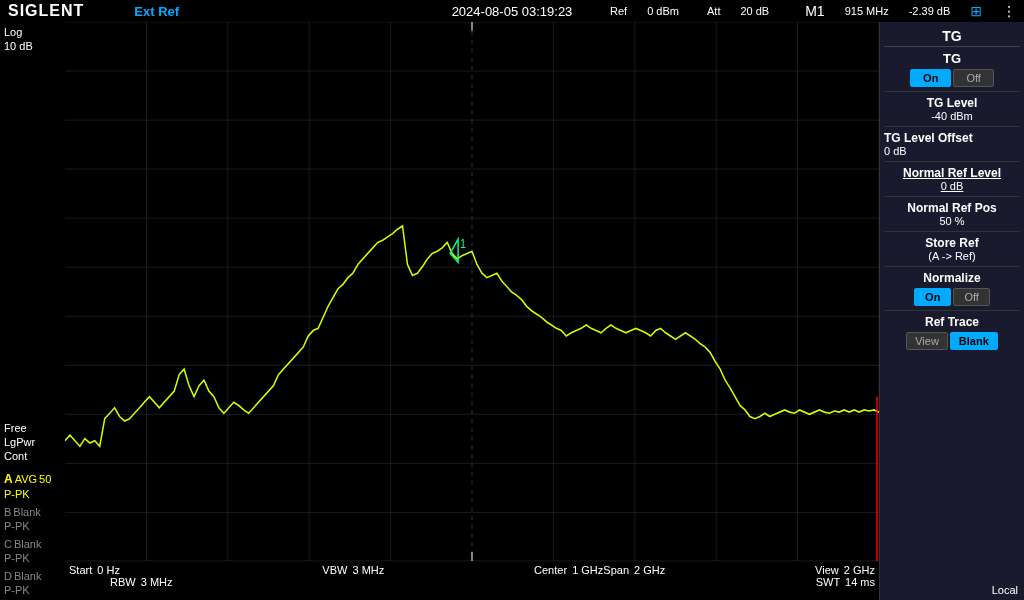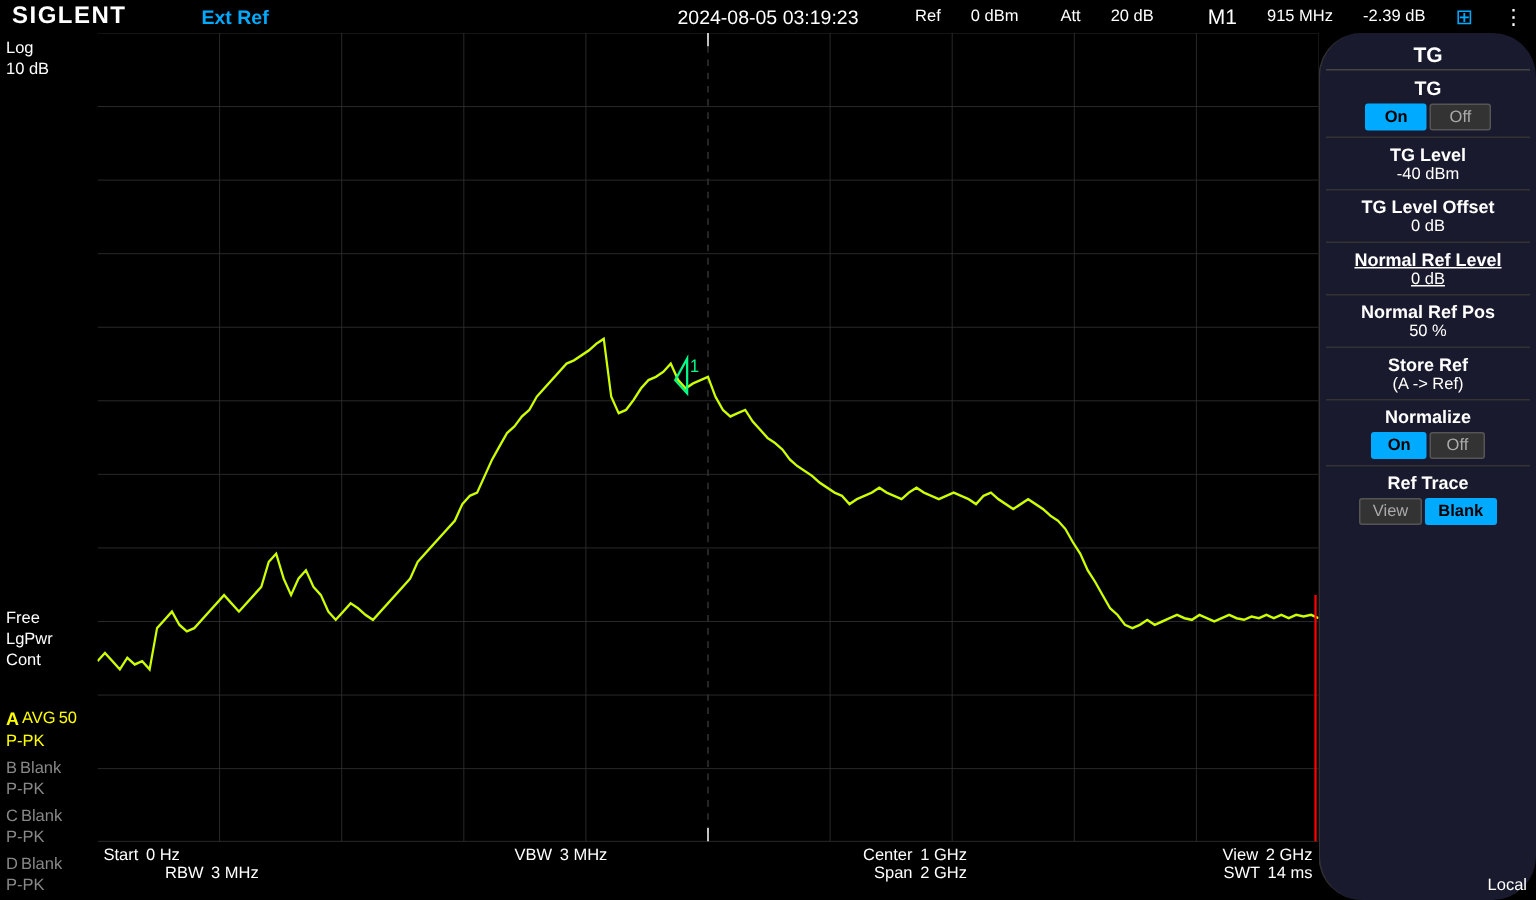--- a/index.html
+++ b/index.html
@@ -48,21 +48,20 @@
       flex-direction: column;
       position: relative;
     }
     #right-panel {
       width: 145px;
       background: #1a1a2e;
       border-left: 1px solid #333;
       display: flex;
       flex-direction: column;
       padding: 4px;
-      border-radius: 29px;
     }
   </style>
 </head>
 <body>
 
 <div id="header" style="position:relative; display:flex; align-items:center; height:22px; background:#000; padding:0 8px;">
   <span id="siglent-logo" style="color:#fff; font-size:16px; font-weight:bold; letter-spacing:1px;">SIGLENT</span>
   <span style="color:#00aaff; font-size:13px; font-weight:bold; margin-left:30px;">Ext Ref</span>
   <span style="position:absolute; left:50%; transform:translateX(-50%); color:#fff; font-size:13px;">2024-08-05 03:19:23</span>
   <div style="margin-left:auto; display:flex; align-items:center; gap:20px;">
@@ -79,21 +78,21 @@
 </div>
 
 <div id="main-area" style="display:flex; flex:1; overflow:hidden;">
 
   <div id="left-labels" style="width:65px; display:flex; flex-direction:column; padding:4px 4px; font-size:11px; color:#fff; background:#000;">
     <div style="color:#fff;">Log</div>
     <div style="color:#fff; margin-bottom:4px;">10 dB</div>
     <div style="flex:1;"></div>
     <div style="color:#fff;">Free</div>
     <div style="color:#fff;">LgPwr</div>
-    <div style="color:#fff; margin-bottom:24px;">Cont</div>
+    <div style="color:#fff; margin-bottom:8px;">Cont</div>
     <div style="display:flex; align-items:center; gap:2px; margin-bottom:0px;">
       <span style="color:#ffff00; font-weight:bold; font-size:12px;">A</span>
       <span style="color:#ffff00; font-size:11px;">AVG</span>
       <span style="color:#ffff00; font-size:11px;">50</span>
     </div>
     <div style="color:#ffff00; font-size:11px; margin-bottom:4px;">P-PK</div>
     <div style="display:flex; align-items:center; gap:2px;">
       <span style="color:#888; font-size:11px;">B</span>
       <span style="color:#888; font-size:11px;">Blank</span>
     </div>
@@ -340,21 +339,21 @@
           <span style="color:#fff;padding-left:41px;">RBW</span>
           <span style="color:#fff; margin-left:2px;">3 MHz</span>
         </div>
       </div>
       <div style="display:flex; flex-direction:column; align-items:center;">
         <div>
           <span style="color:#fff;">VBW</span>
           <span style="color:#fff; margin-left:2px;">3 MHz</span>
         </div>
       </div>
-      <div style="display:flex; flex-direction:column; align-items:flex-end;">
+      <div style="display:flex; flex-direction:row; align-items:flex-start;">
         <div>
           <span style="color:#fff;">Center</span>
           <span style="color:#fff; margin-left:2px;">1 GHz</span>
         </div>
         <div>
           <span style="color:#fff;">Span</span>
           <span style="color:#fff; margin-left:2px;">2 GHz</span>
         </div>
       </div>
       <div style="display:flex; flex-direction:column; align-items:flex-end; padding-right:4px;">
@@ -384,21 +383,21 @@
 
     <hr style="border:none; border-top:1px solid #333; margin:0;">
 
     <div style="text-align:center;">
       <div style="color:#fff; font-size:12px; font-weight:bold;">TG Level</div>
       <div style="color:#fff; font-size:11px;">-40 dBm</div>
     </div>
 
     <hr style="border:none; border-top:1px solid #333; margin:0;">
 
-    <div style="text-align:center;">
+    <div style="text-align:left;">
       <div style="color:#fff; font-size:12px; font-weight:bold;">TG Level Offset</div>
       <div style="color:#fff; font-size:11px;">0 dB</div>
     </div>
 
     <hr style="border:none; border-top:1px solid #333; margin:0;">
 
     <div style="text-align:center;text-decoration:underline;">
       <div style="color:#fff; font-size:12px; font-weight:bold;">Normal Ref Level</div>
       <div style="color:#fff; font-size:11px;">0 dB</div>
     </div>

